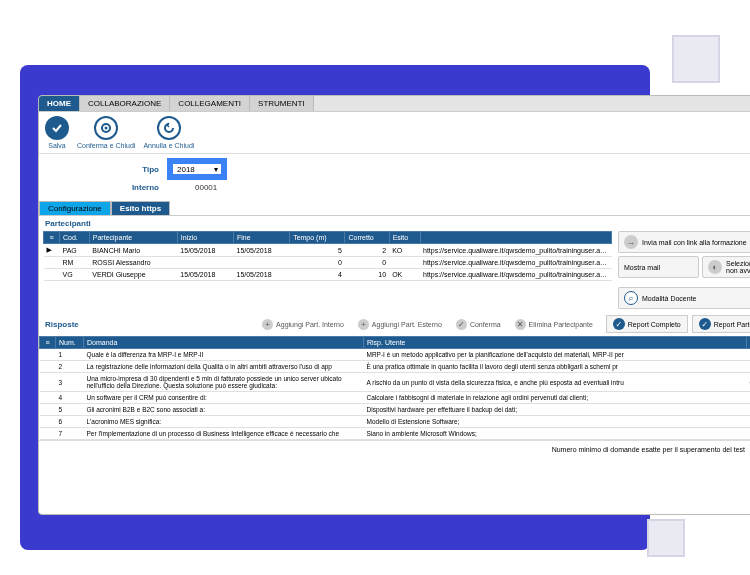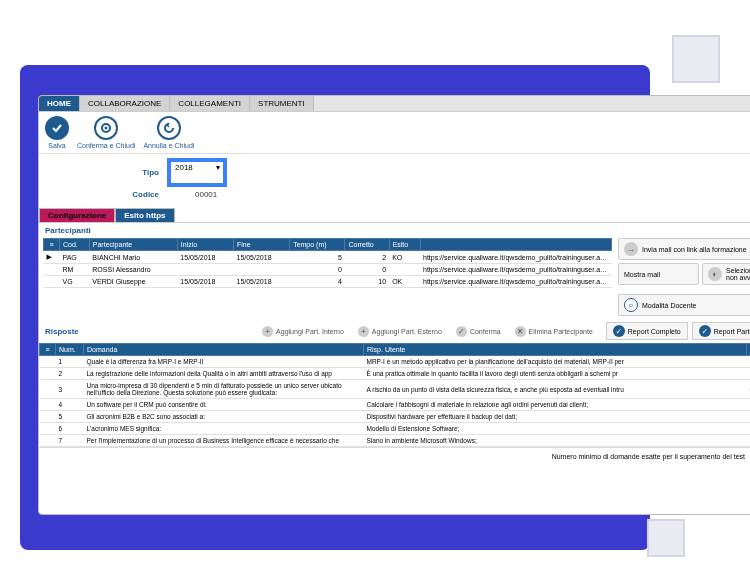--- a/index.html
+++ b/index.html
@@ -13,24 +13,24 @@
 .tabs-main { display: flex; border-bottom: 1px solid #ccc; background: #e5e5e5; }
 .tab-main { padding: 3px 8px; background: #d3d3d3; border-right: 1px solid #bbb; cursor: pointer; font-size: 8px; }
 .tab-main.active { background: #1e5a8e; color: #fff; font-weight: bold; }
 .toolbar { display: flex; gap: 8px; padding: 4px 6px; border-bottom: 1px solid #ddd; }
 .tool-btn { display: flex; flex-direction: column; align-items: center; cursor: pointer; font-size: 7px; color: #1e5a8e; }
 .tool-icon { width: 24px; height: 24px; border-radius: 50%; background: #1e5a8e; display: flex; align-items: center; justify-content: center; margin-bottom: 2px; }
 .tool-icon svg { fill: #fff; }
 .form-section { padding: 4px 60px; margin-left: 20px; }
 .form-row { display: flex; align-items: center; margin-bottom: 3px; font-size: 8px; }
 .form-label { width: 40px; text-align: right; margin-right: 8px; color: #1e5a8e; font-weight: bold; }
-.form-select { border: 4px solid #3b82f6; padding: 1px 18px 11px 4px; font-size: 8px; position: relative; background: #fff; min-width: 60px; }
+.form-select { border: 6px solid #3b82f6; padding: 1px 18px 0 4px; font-size: 8px; position: relative; background: #fff; min-width: 60px; }
 .form-val { color: #333; padding-left: 28px; }
 .sub-tabs { display: flex; border-bottom: 1px solid #ccc; margin-top: 2px; }
-.sub-tab { padding: 2px 8px; background: #be185d; font-size: 8px; cursor: pointer; border: 1px solid #bbb; border-bottom: none; font-weight: bold; }
+.sub-tab { padding: 2px 8px; background: #0ea5e9; font-size: 8px; cursor: pointer; border: 1px solid #bbb; border-bottom: none; }
 .sub-tab.active { background: #1e5a8e; color: #fff; font-weight: bold; }
 .section-title { color: #1e5a8e; font-weight: bold; font-size: 8px; padding: 3px 6px; }
 .content-row { display: flex; gap: 6px; padding: 0 4px; }
 .left-col { flex: 1; }
 .right-col { width: 165px; }
 table { width: 100%; border-collapse: collapse; font-size: 7px; }
 th { background: #1e5a8e; color: #fff; padding: 2px 3px; text-align: left; border: 1px solid #4a7aa8; font-weight: normal; white-space: nowrap; }
 td { padding: 2px 3px; border-bottom: 1px solid #e0e0e0; white-space: nowrap; overflow: hidden; text-overflow: ellipsis; max-width: 100px; }
 .th-menu { background: #1e5a8e; width: 16px; text-align: center; color: #fff; }
 .side-btn { display: flex; align-items: center; gap: 4px; padding: 3px 5px; margin-bottom: 3px; background: #f5f5f5; border: 1px solid #ccc; border-radius: 2px; cursor: pointer; font-size: 7px; }
@@ -88,21 +88,21 @@
       <span>Annulla e Chiudi</span>
     </div>
   </div>
 
   <div class="form-section">
     <div class="form-row">
       <span class="form-label">Tipo</span>
       <span class="form-select"><span>2018</span><span style="position:absolute;right:3px">▾</span></span>
     </div>
     <div class="form-row">
-      <span class="form-label">Codice</span>
+      <span class="form-label">Interno</span>
       <span class="form-val">00001</span>
     </div>
   </div>
 
   <div class="sub-tabs">
     <div class="sub-tab">Configurazione</div>
     <div class="sub-tab active">Esito https</div>
   </div>
 
   <div class="section-title">Partecipanti</div>

